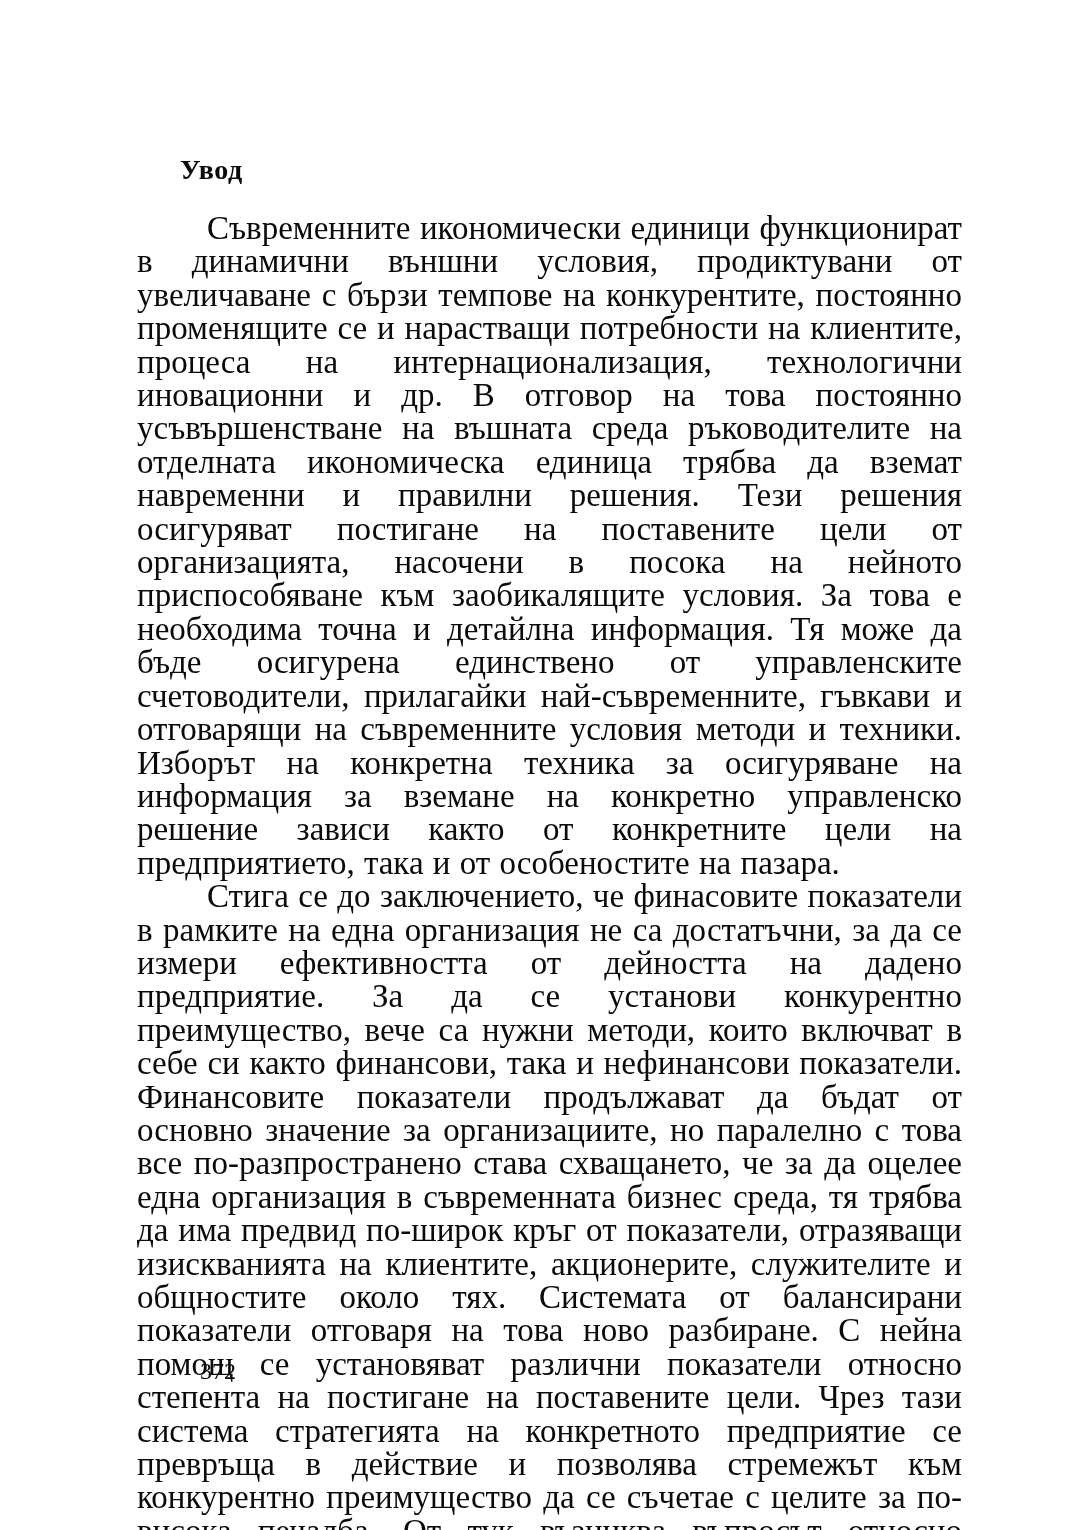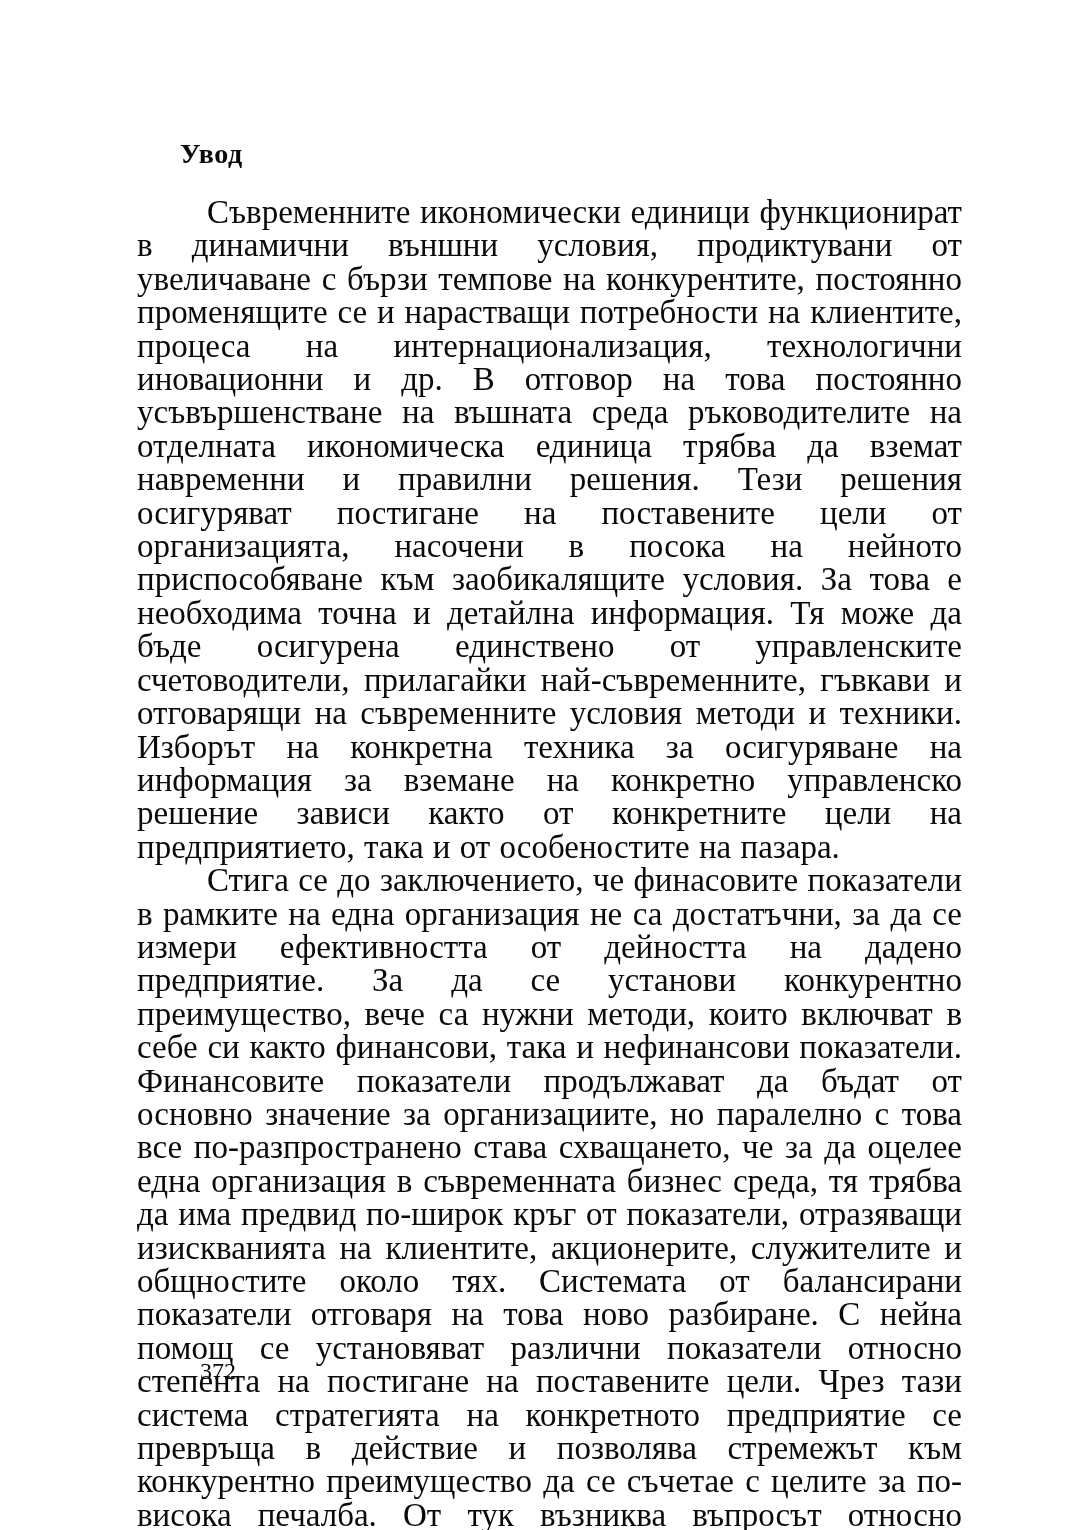--- a/index.html
+++ b/index.html
@@ -18,21 +18,21 @@
   }
   .content {
     position: absolute;
     left: 137px;
     top: 138px;
     width: 825px;
   }
   .heading {
     font-size: 28px;
     font-weight: bold;
-    margin: 0 0 26px 43px;
+    margin: 16px 0 26px 43px;
     letter-spacing: 0.5px;
   }
   .para {
     margin: 0;
     font-size: 33px;
     line-height: 33.4px;
     text-align: justify;
     text-indent: 70px;
     word-spacing: 1px;
   }

